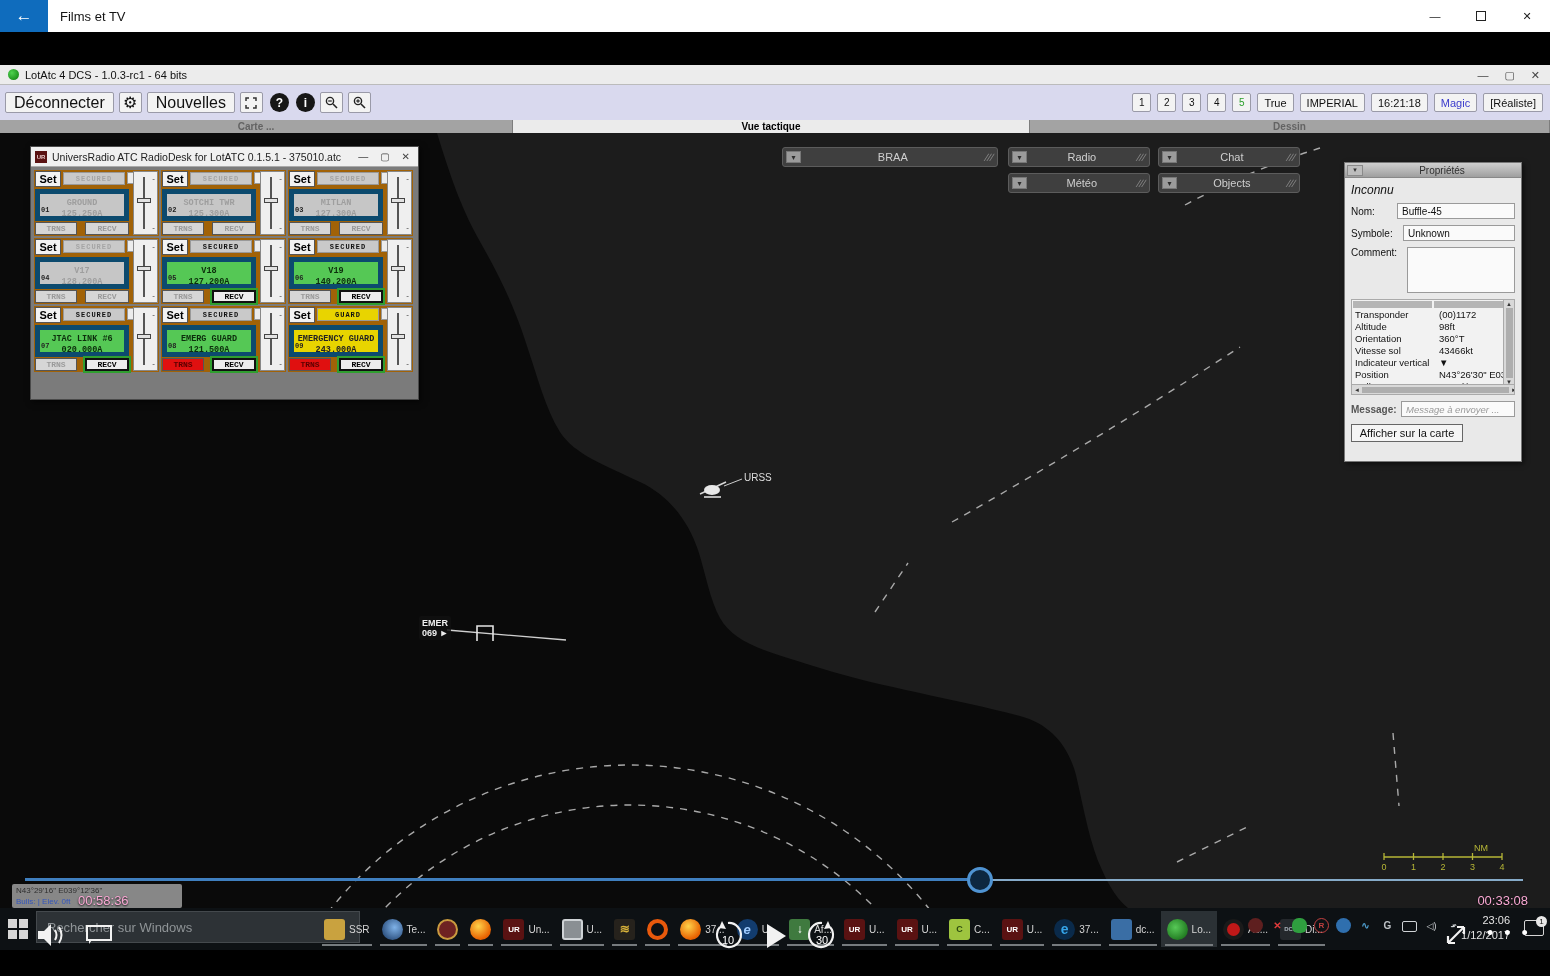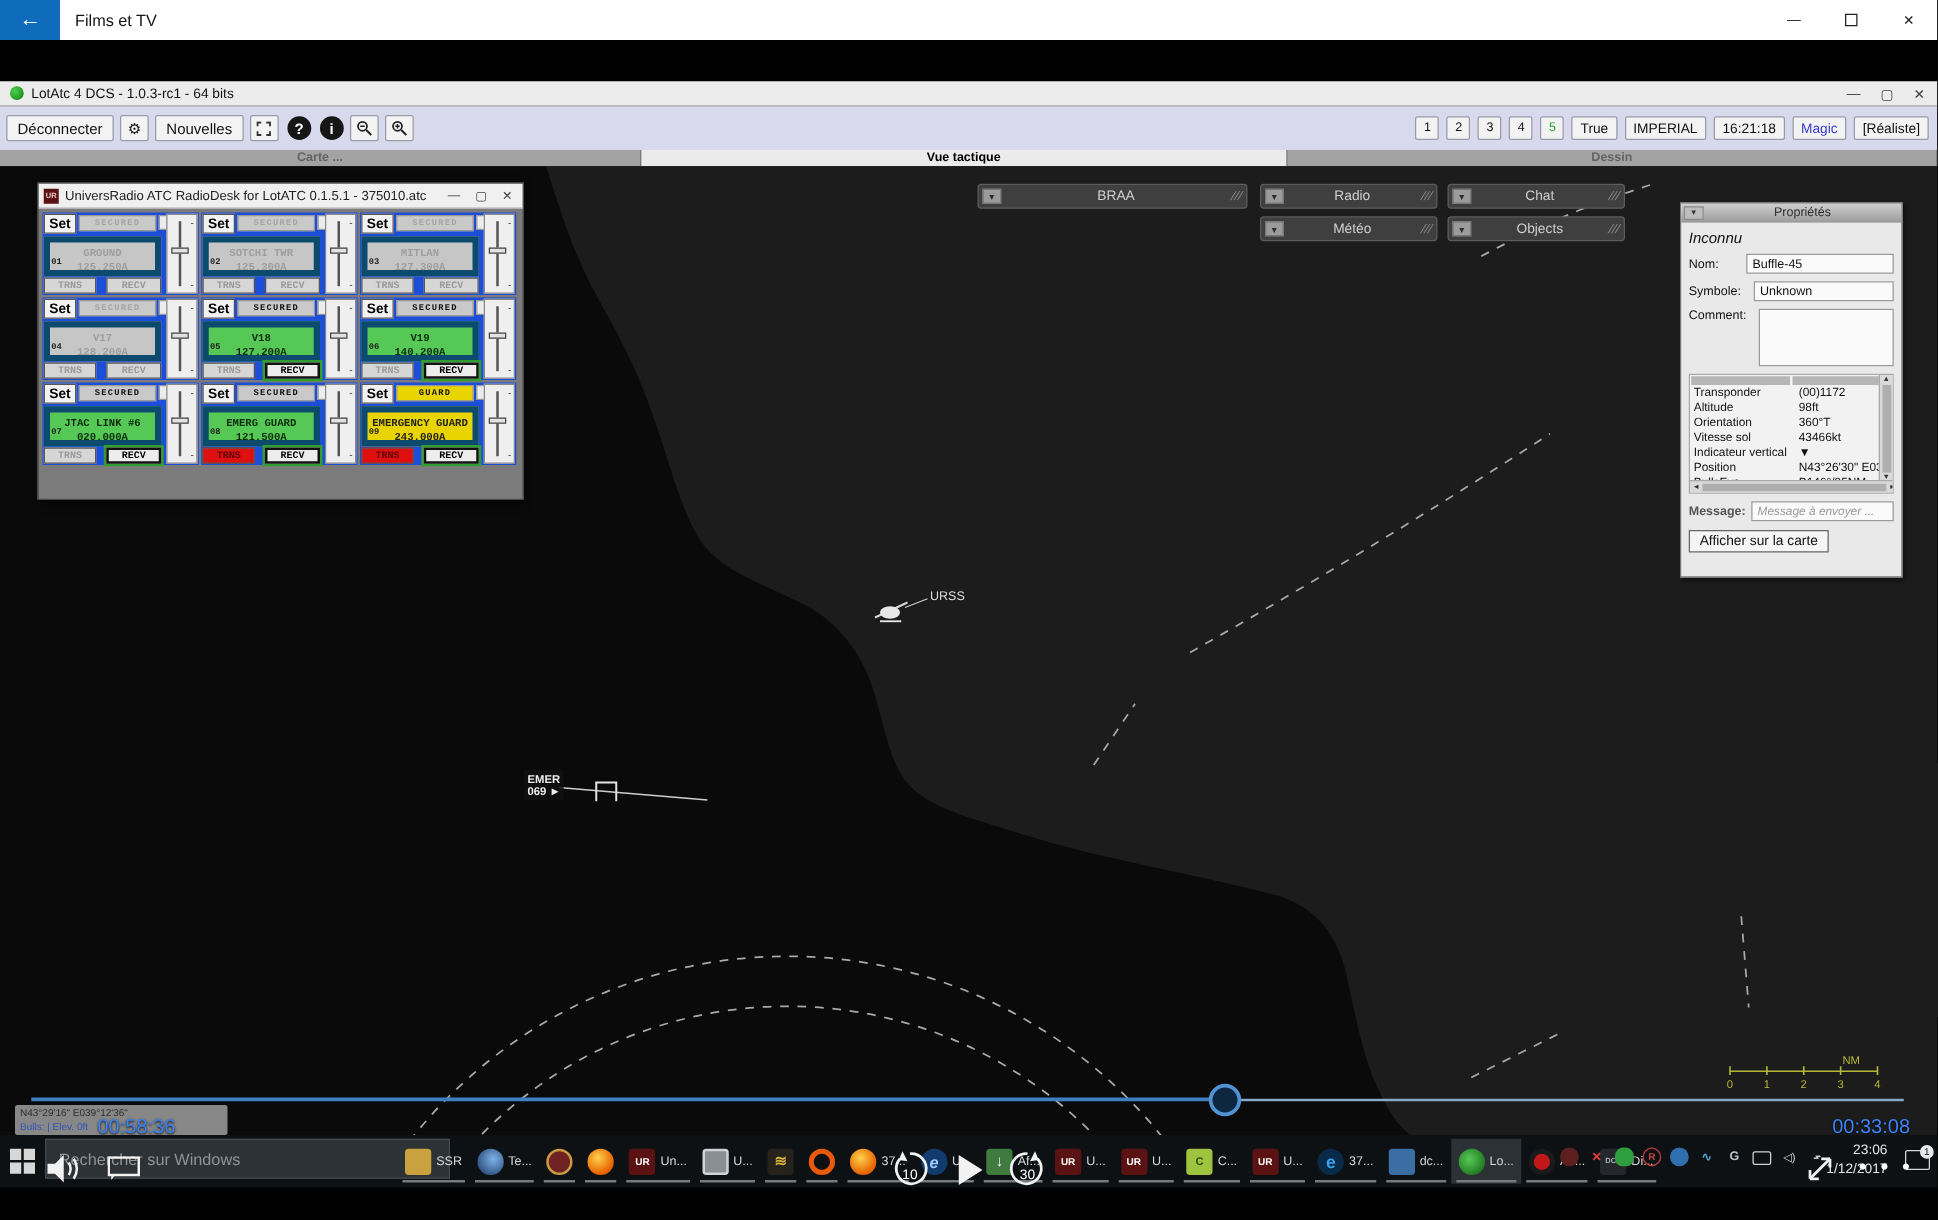--- a/index.html
+++ b/index.html
@@ -14,21 +14,21 @@
 #winctl>div{width:46px;height:32px;display:flex;align-items:center;justify-content:center;color:#222;font-size:11px}
 #ct-max span{display:block;width:10px;height:10px;border:1px solid #222}
 
 
 #lot-title{position:absolute;left:0;top:65px;width:1550px;height:20px;background:#ececec;display:flex;align-items:center;border-bottom:1px solid #bbb}
 #lot-title .ic{width:11px;height:11px;border-radius:50%;background:radial-gradient(circle at 35% 35%,#4fd24f,#0c7a0c);margin:0 6px 0 8px}
 #lot-title .t{font-size:11px;color:#111}
 #lotctl{position:absolute;right:10px;top:65px;display:flex;gap:16px}
 #lotctl div{color:#444;font-size:11px;height:20px;display:flex;align-items:center}
 #lot-toolbar{position:absolute;left:0;top:85px;width:1550px;height:35px;background:#d9d9ee;display:flex;align-items:center}
-.btn{background:#f3f3f3;border:1px solid #9a9aa8;border-radius:2px;color:#111;font-size:12px;display:flex;align-items:center;justify-content:center;height:21px;padding:0 8px;margin-left:5px;cursor:pointer}
+.btn{background:#f3f3f3;border:1px solid #9a9aa8;border-radius:2px;color:#111;font-size:16px;display:flex;align-items:center;justify-content:center;height:21px;padding:0 8px;margin-left:5px;cursor:pointer}
 .btn.sq{width:23px;padding:0}
 .circ{width:19px;height:19px;border-radius:50%;background:#161616;color:#fff;font-size:12px;font-weight:bold;display:flex;align-items:center;justify-content:center;margin-left:7px;cursor:pointer}
 #tb-right{position:absolute;right:7px;top:85px;height:35px;display:flex;align-items:center;gap:6px}
 #tb-right .btn{margin-left:0;font-size:11px;height:19px;padding:0 6px}
 #tb-right .num{width:19px;padding:0;font-size:10px}
 #tabbar{position:absolute;left:0;top:120px;width:1550px;height:13px;display:flex}
 .tab{height:13px;font-size:10px;font-weight:bold;display:flex;align-items:center;justify-content:center;border-right:1px solid #7d7d7d}
 .tab.on{background:#ebebeb;color:#000}
 .tab.offt{background:#a3a3a3;color:#636363}
 
@@ -46,21 +46,21 @@
 .ctlabel{position:absolute;color:#ddd;font-size:10px}
 #emerchip{position:absolute;background:rgba(16,16,16,.85);color:#eee;font-size:9px;font-weight:bold;line-height:10px;padding:2px 3px;border-radius:2px}
 
 
 #radio{position:absolute;left:30px;top:13px;width:389px;height:254px;background:#7b7b7b;border:1px solid #4a4a4a;box-shadow:2px 2px 6px rgba(0,0,0,.6)}
 #radio-title{height:20px;background:#f0f0f0;display:flex;align-items:center;border-bottom:1px solid #aaa}
 #radio-title .ic{width:12px;height:12px;background:#5a1212;margin:0 5px 0 4px;color:#e8c9c9;font-size:6px;font-weight:bold;display:flex;align-items:center;justify-content:center}
 #radio-title .t{font-size:10.5px;color:#222;white-space:nowrap;overflow:hidden}
 #radio-title .c{margin-left:auto;display:flex;gap:12px;padding-right:8px;color:#444;font-size:10px}
 #radio-grid{position:absolute;left:3px;top:23px;display:grid;grid-template-columns:repeat(3,125px);grid-auto-rows:66px;gap:2px}
-.rpanel{position:relative;background:#1d4ed8}
+.rpanel{position:relative;background:#a16207}
 .rset{position:absolute;left:1px;top:1px;width:26px;height:16px;background:#f2f2f2;border:1px solid #555;font-weight:bold;font-size:11px;color:#000;display:flex;align-items:center;justify-content:center;cursor:pointer}
 .rhead{position:absolute;left:29px;top:2px;width:62px;height:13px;background:#c9c9c9;border:1px solid #999;font-size:7px;font-weight:bold;letter-spacing:1px;display:flex;align-items:center;justify-content:center;font-family:"Liberation Mono",monospace}
 .rhead.dim{color:#a5a5a5}.rhead.blk{color:#111}
 .rhead.guard{background:#e8d400;color:#111}
 .rcode{position:absolute;left:93px;top:2px;width:26px;height:12px;background:#ececec;border:1px solid #999;font-size:8px;font-family:"Liberation Mono",monospace;display:flex;align-items:center;justify-content:center}
 .rcode.dim{color:#aaa}.rcode.blk{color:#111}
 .rdisp{position:absolute;left:1px;top:19px;width:94px;height:32px;border:5px solid #0c4a6e;font-family:"Liberation Mono",monospace;font-weight:bold;font-size:8.5px;text-align:center;line-height:11px;padding-top:4px}
 .rdisp.off{background:#c6c6c6;color:#9e9e9e}
 .rdisp.on{background:#55c855;color:#0c2d0c}
 .rdisp.guard{background:#e8d400;color:#222}
@@ -109,21 +109,21 @@
 #p-msg .pin{color:#9a9a9a;font-style:italic;font-size:9.5px}
 #p-btn{margin:7px 0 0 0;width:112px;height:18px;background:#f5f5f5;border:1px solid #666;font-size:11px;display:flex;align-items:center;justify-content:center;cursor:pointer}
 
 
 #tl-left{position:absolute;left:25px;top:878px;width:955px;height:3px;background:#3f7fbf}
 #tl-right{position:absolute;left:980px;top:879px;width:543px;height:2px;background:#86abc9}
 #tl-knob{position:absolute;left:967px;top:867px;width:26px;height:26px;border-radius:50%;border:3px solid #4f93d2;background:#0d2740;cursor:pointer}
 #tooltip{position:absolute;left:12px;top:884px;width:170px;height:24px;background:rgba(185,185,185,.72);border-radius:2px;padding:1px 4px;font-size:8px;line-height:11px}
 #tooltip .l1{color:#2e2e2e}
 #tooltip .l2{color:#3355bb}
-.ptime{position:absolute;top:893px;color:#3b82f6;font-size:16px;text-shadow:0 1px 2px #000}
+.ptime{position:absolute;top:893px;color:#f9a8d4;font-size:13px;text-shadow:0 1px 2px #000}
 #t-elapsed{left:78px}
 #t-remaining{right:22px}
 .pctl{position:absolute;z-index:30;color:#f2f2f2;cursor:pointer}
 .pctl svg{display:block}
 .skipnum{position:absolute;width:100%;text-align:center;top:14px;font-size:11px;color:#fff}
 #dots{font-size:18px;letter-spacing:3px;color:#fff}
 
 
 #taskbar{position:absolute;left:0;top:908px;width:1550px;height:42px;background:#0d1114;z-index:20}
 #start{position:absolute;left:8px;top:11px;width:20px;height:20px;display:grid;grid-template-columns:9px 9px;grid-template-rows:9px 9px;gap:2px;cursor:pointer}

